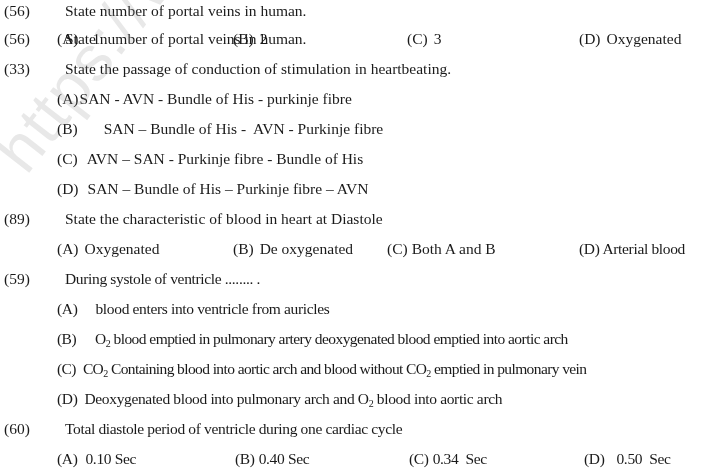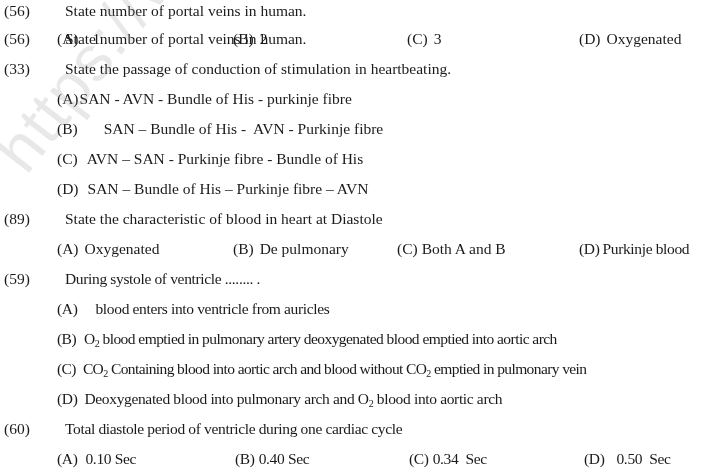--- a/index.html
+++ b/index.html
@@ -128,34 +128,34 @@
   <div class="line" style="top:178px">
     <span class="opt" style="left:57px"><span class="lbl">(D)</span><span class="val" style="margin-left:9px">SAN – Bundle of His – Purkinje fibre – AVN</span></span>
   </div>
 
   <div class="line" style="top:208px">
     <span class="qnum">(89)</span>
     <span class="qtext">State the characteristic of blood in heart at Diastole</span>
   </div>
   <div class="line" style="top:238px">
     <span class="opt" style="left:57px"><span class="lbl">(A)</span><span class="val">Oxygenated</span></span>
-    <span class="opt" style="left:233px"><span class="lbl">(B)</span><span class="val">De pulmonary</span></span>
-    <span class="opt" style="left:397px"><span class="lbl">(C)</span><span class="val" style="margin-left:4px">Both A and B</span></span>
-    <span class="opt condensed" style="left:579px"><span class="lbl">(D)</span><span class="val" style="margin-left:3px">Purkinje blood</span></span>
+    <span class="opt" style="left:233px"><span class="lbl">(B)</span><span class="val">De oxygenated</span></span>
+    <span class="opt" style="left:387px"><span class="lbl">(C)</span><span class="val" style="margin-left:4px">Both A and B</span></span>
+    <span class="opt condensed" style="left:579px"><span class="lbl">(D)</span><span class="val" style="margin-left:3px">Arterial blood</span></span>
   </div>
 
   <div class="line condensed" style="top:268px">
     <span class="qnum" style="letter-spacing:0">(59)</span>
     <span class="qtext">During systole of ventricle ........ .</span>
   </div>
   <div class="line condensed" style="top:298px">
     <span class="opt" style="left:57px"><span class="lbl">(A)</span><span class="val" style="margin-left:18px">blood enters into ventricle from auricles</span></span>
   </div>
   <div class="line condensed" style="top:328px;letter-spacing:-0.55px">
-    <span class="opt" style="left:57px"><span class="lbl">(B)</span><span class="val" style="margin-left:8px"><span>O</span><sub>2</sub><span> blood emptied in pulmonary artery deoxygenated blood emptied into aortic arch</span></span></span>
+    <span class="opt" style="left:57px"><span class="lbl">(B)</span><span class="val" style="margin-left:19px"><span>O</span><sub>2</sub><span> blood emptied in pulmonary artery deoxygenated blood emptied into aortic arch</span></span></span>
   </div>
   <div class="line condensed" style="top:358px;letter-spacing:-0.6px">
     <span class="opt" style="left:57px"><span class="lbl">(C)</span><span class="val" style="margin-left:7px"><span>CO</span><sub>2</sub><span> Containing blood into aortic arch and blood without CO</span><sub>2</sub><span> emptied in pulmonary vein</span></span></span>
   </div>
   <div class="line condensed" style="top:388px">
     <span class="opt" style="left:57px"><span class="lbl">(D)</span><span class="val" style="margin-left:7px"><span>Deoxygenated blood into pulmonary arch and O</span><sub>2</sub><span> blood into aortic arch</span></span></span>
   </div>
 
   <div class="line condensed" style="top:418px">
     <span class="qnum" style="letter-spacing:0">(60)</span>

